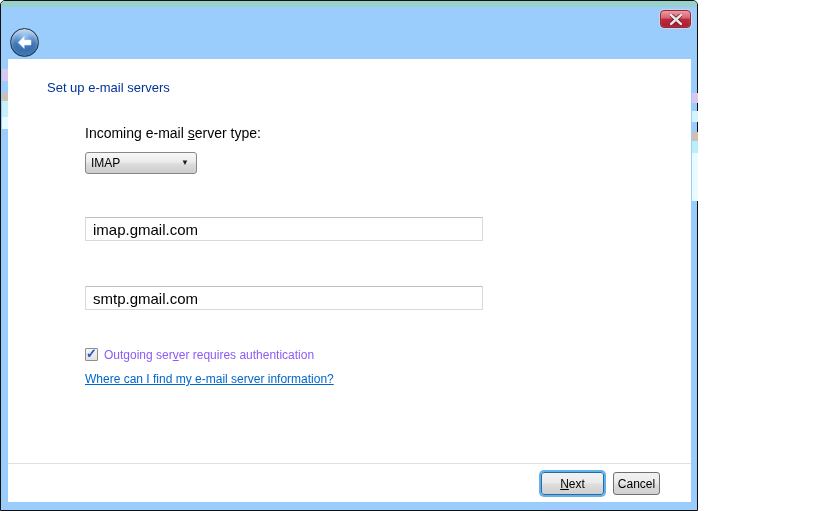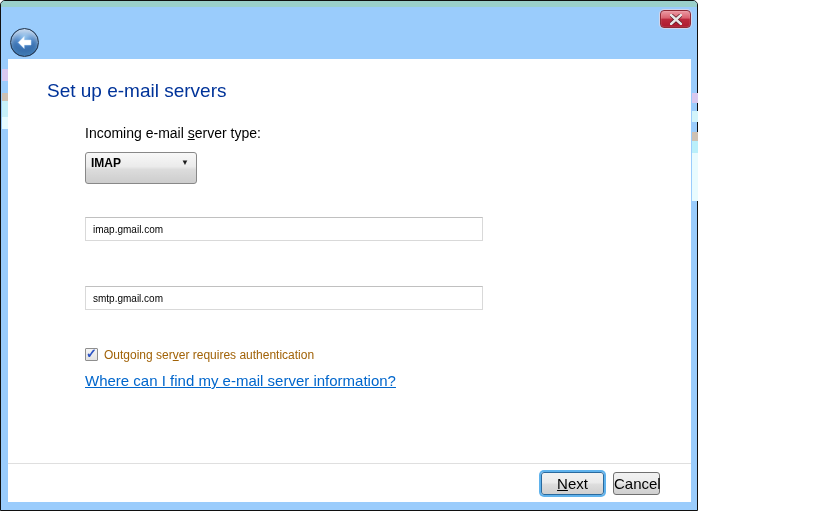--- a/index.html
+++ b/index.html
@@ -40,81 +40,80 @@
   .close-button svg { position: absolute; left: 9px; top: 3px; }
 
   
   .content {
     position: absolute; left: 7px; top: 58px; width: 683px; height: 443px;
     background: #ffffff;
   }
 
   .page-title {
     position: absolute; left: 39px; top: 21px;
-    font-size: 19px; color: #003399;
+    font-size: 13px; color: #003399;
   }
 
   .field-label { position: absolute; left: 77px; font-size: 14px; color: #000000; }
   .lbl-type     { top: 66px; }
   .lbl-incoming { top: 137px; }
   .lbl-outgoing { top: 220px; }
   .ak { text-decoration: underline; }
 
   .dropdown {
-    position: absolute; left: 77px; top: 93px; width: 112px; height: 32px;
+    position: absolute; left: 77px; top: 93px; width: 112px; height: 22px;
     border: 1px solid #888888; border-radius: 3px;
     background: linear-gradient(#f8f8f8 0%, #ebebeb 45%, #dcdcdc 55%, #cdcdcd 100%);
     font-size: 12px; color: #000;
     cursor: default;
-    font-weight: bold;
   }
   .dropdown .dd-value { position: absolute; left: 5px; top: 3px; }
   .dropdown .dd-arrow { position: absolute; right: 7px; top: 5px; font-size: 8px; color: #1c1c1c; }
 
   .text-input {
     position: absolute; left: 77px; width: 398px; height: 24px;
     border: 1px solid #d9d9d9; border-top-color: #c0c0c0;
     background: #ffffff;
     font-family: "Liberation Sans", sans-serif;
-    font-size: 10px; color: #000;
+    font-size: 15px; color: #000;
     padding-left: 7px;
     outline: none;
   }
   .input-incoming { top: 158px; }
   .input-outgoing { top: 227px; }
 
   .checkbox-row { position: absolute; left: 77px; top: 286px; height: 16px; }
   .checkbox {
     display: inline-block; vertical-align: middle;
     width: 13px; height: 13px;
     border: 1px solid #8e8e8e; border-radius: 1px;
     background: linear-gradient(#f5f5f5, #e2e2e2);
     position: relative; cursor: pointer;
   }
   .checkbox .check-glyph {
     position: absolute; left: 0px; top: -3px;
     font-size: 13px; font-weight: bold; color: #2c54c4;
   }
-  .checkbox-label { font-size: 12px; color: #a16207; margin-left: 6px; vertical-align: middle; }
+  .checkbox-label { font-size: 12px; color: #8b5cf6; margin-left: 6px; vertical-align: middle; }
 
   .help-link {
     position: absolute; left: 77px; top: 313px;
-    font-size: 15px; color: #0066cc; text-decoration: underline; cursor: pointer;
+    font-size: 12px; color: #0066cc; text-decoration: underline; cursor: pointer;
   }
 
   .footer-separator {
     position: absolute; left: 0; right: 0; top: 404px; height: 1px; background: #dfdfdf;
   }
 
   .btn {
     position: absolute; top: 413px; height: 23px;
     border: 1px solid #707070; border-radius: 3px;
     background: linear-gradient(#f2f2f2 0%, #ebebeb 45%, #dddddd 55%, #cfcfcf 100%);
     font-family: "Liberation Sans", sans-serif;
-    font-size: 15px; color: #000; cursor: pointer;
+    font-size: 12px; color: #000; cursor: pointer;
   }
   .btn-next {
     left: 533px; width: 63px;
     border-color: #2a6a9e;
     box-shadow: 0 0 0 2px #5fb2ec;
   }
   .btn-cancel { left: 605px; width: 47px; }
 
   
   .frag { position: absolute; width: 6px; }

